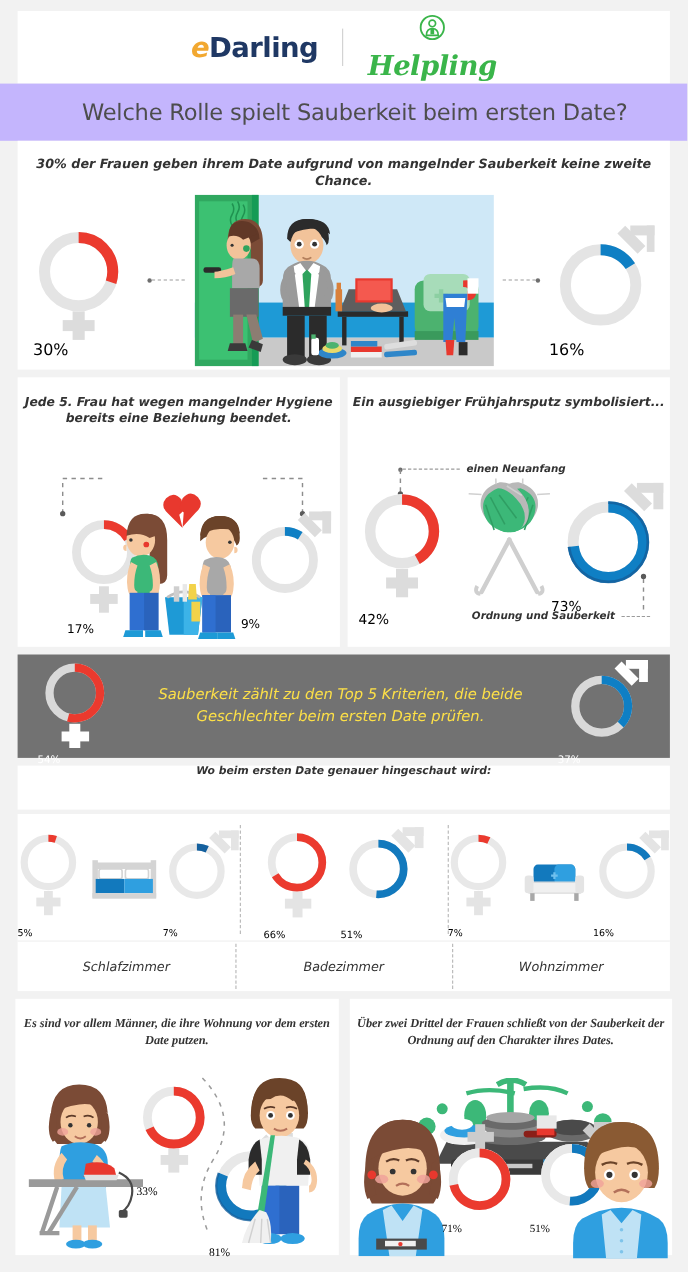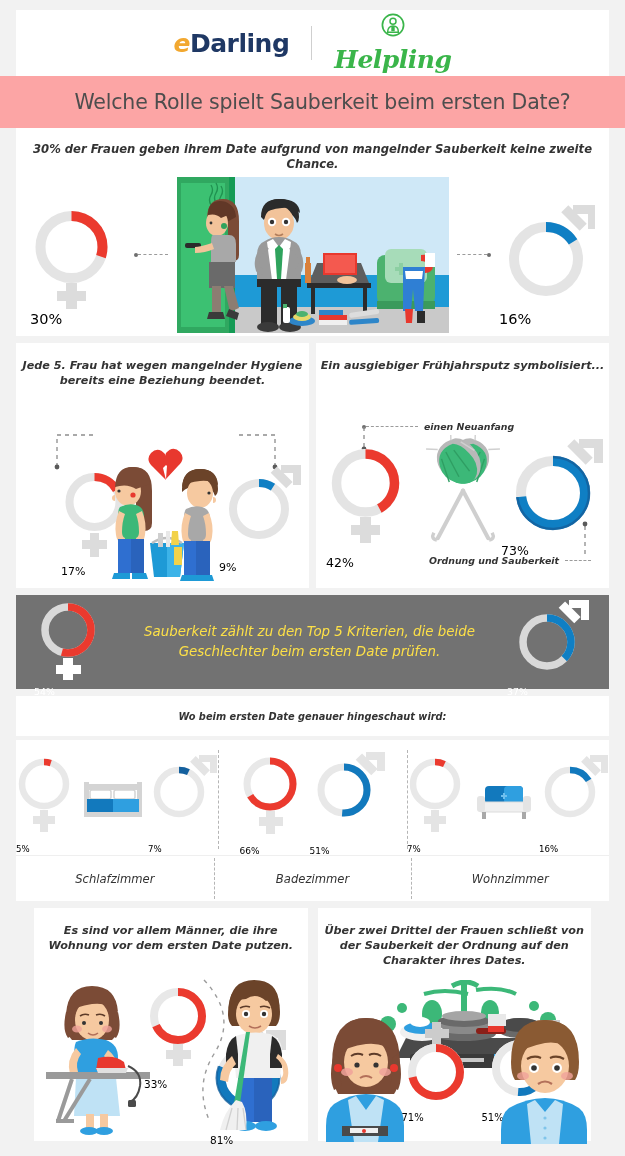--- a/index.html
+++ b/index.html
@@ -43,21 +43,21 @@
   }
   .logo-helpling .word {
     color: #3ab54a; font-size: 25px; font-weight: bold; font-style: italic;
     font-family: "DejaVu Serif", serif; letter-spacing: -0.5px;
   }
 
   
   #headline-bar {
     height: 52px;
     display: flex; align-items: center; justify-content: center;
-    background: #fca5a5;
+    background: #c4b5fd;
     padding-left: 20px;
   }
   #headline-bar .h {
     font-size: 20.5px; color: #4d4d4d; font-weight: 400;
     font-family: "DejaVu Sans", sans-serif;
     letter-spacing: -0.2px;
   }
 
   
   .sec-title {
@@ -86,21 +86,21 @@
     display: flex; align-items: center; justify-content: space-between;
     padding: 0 18px; position: relative;
   }
   #banner .btext {
     flex: 1; text-align: center; color: #fde047;
     font-style: italic; font-size: 13.4px; line-height: 1.5;
     font-weight: 400;
   }
 
   
-  #rooms-head { height: 40px; display:flex; align-items:center; justify-content:center; }
+  #rooms-head { height: 40px; display:flex; align-items:flex-start; justify-content:center; }
   #rooms-head .t { font-style: italic; font-weight: bold; font-size: 9.8px; color:#333; }
   #rooms-body { height: 115px; display: flex; }
   #rooms-body .room {
     flex: 1; display: flex; align-items: center; justify-content: center;
     position: relative; gap: 4px;
   }
   #rooms-body .room + .room::before {
     content:""; position:absolute; left:0; top:10px; bottom:6px;
     border-left: 1.4px dashed #b5b5b5;
   }
@@ -108,21 +108,21 @@
   #rooms-foot .rl {
     flex:1; display:flex; align-items:center; justify-content:center;
     position:relative; font-style: italic; font-size: 11.6px; color:#333;
   }
   #rooms-foot .rl + .rl::before {
     content:""; position:absolute; left:0; top:2px; bottom:2px;
     border-left: 1.4px dashed #b5b5b5;
   }
 
   
-  #bottom-row { display:flex; gap:10px; margin: 0 34px; }
+  #bottom-row { display:flex; gap:10px; margin: 0 14px; font-family: Liberation Serif, serif; }
   #bottom-row > .card { margin:0; flex:1; height: 233px; position:relative; }
   #bottom-row .sec-title { padding-top: 16px; font-size: 11.2px; }
 
   svg { display:block; }
 </style>
 </head>
 <body>
 
 <div class="card" id="logo-bar">
   <div class="logo-edarling">

